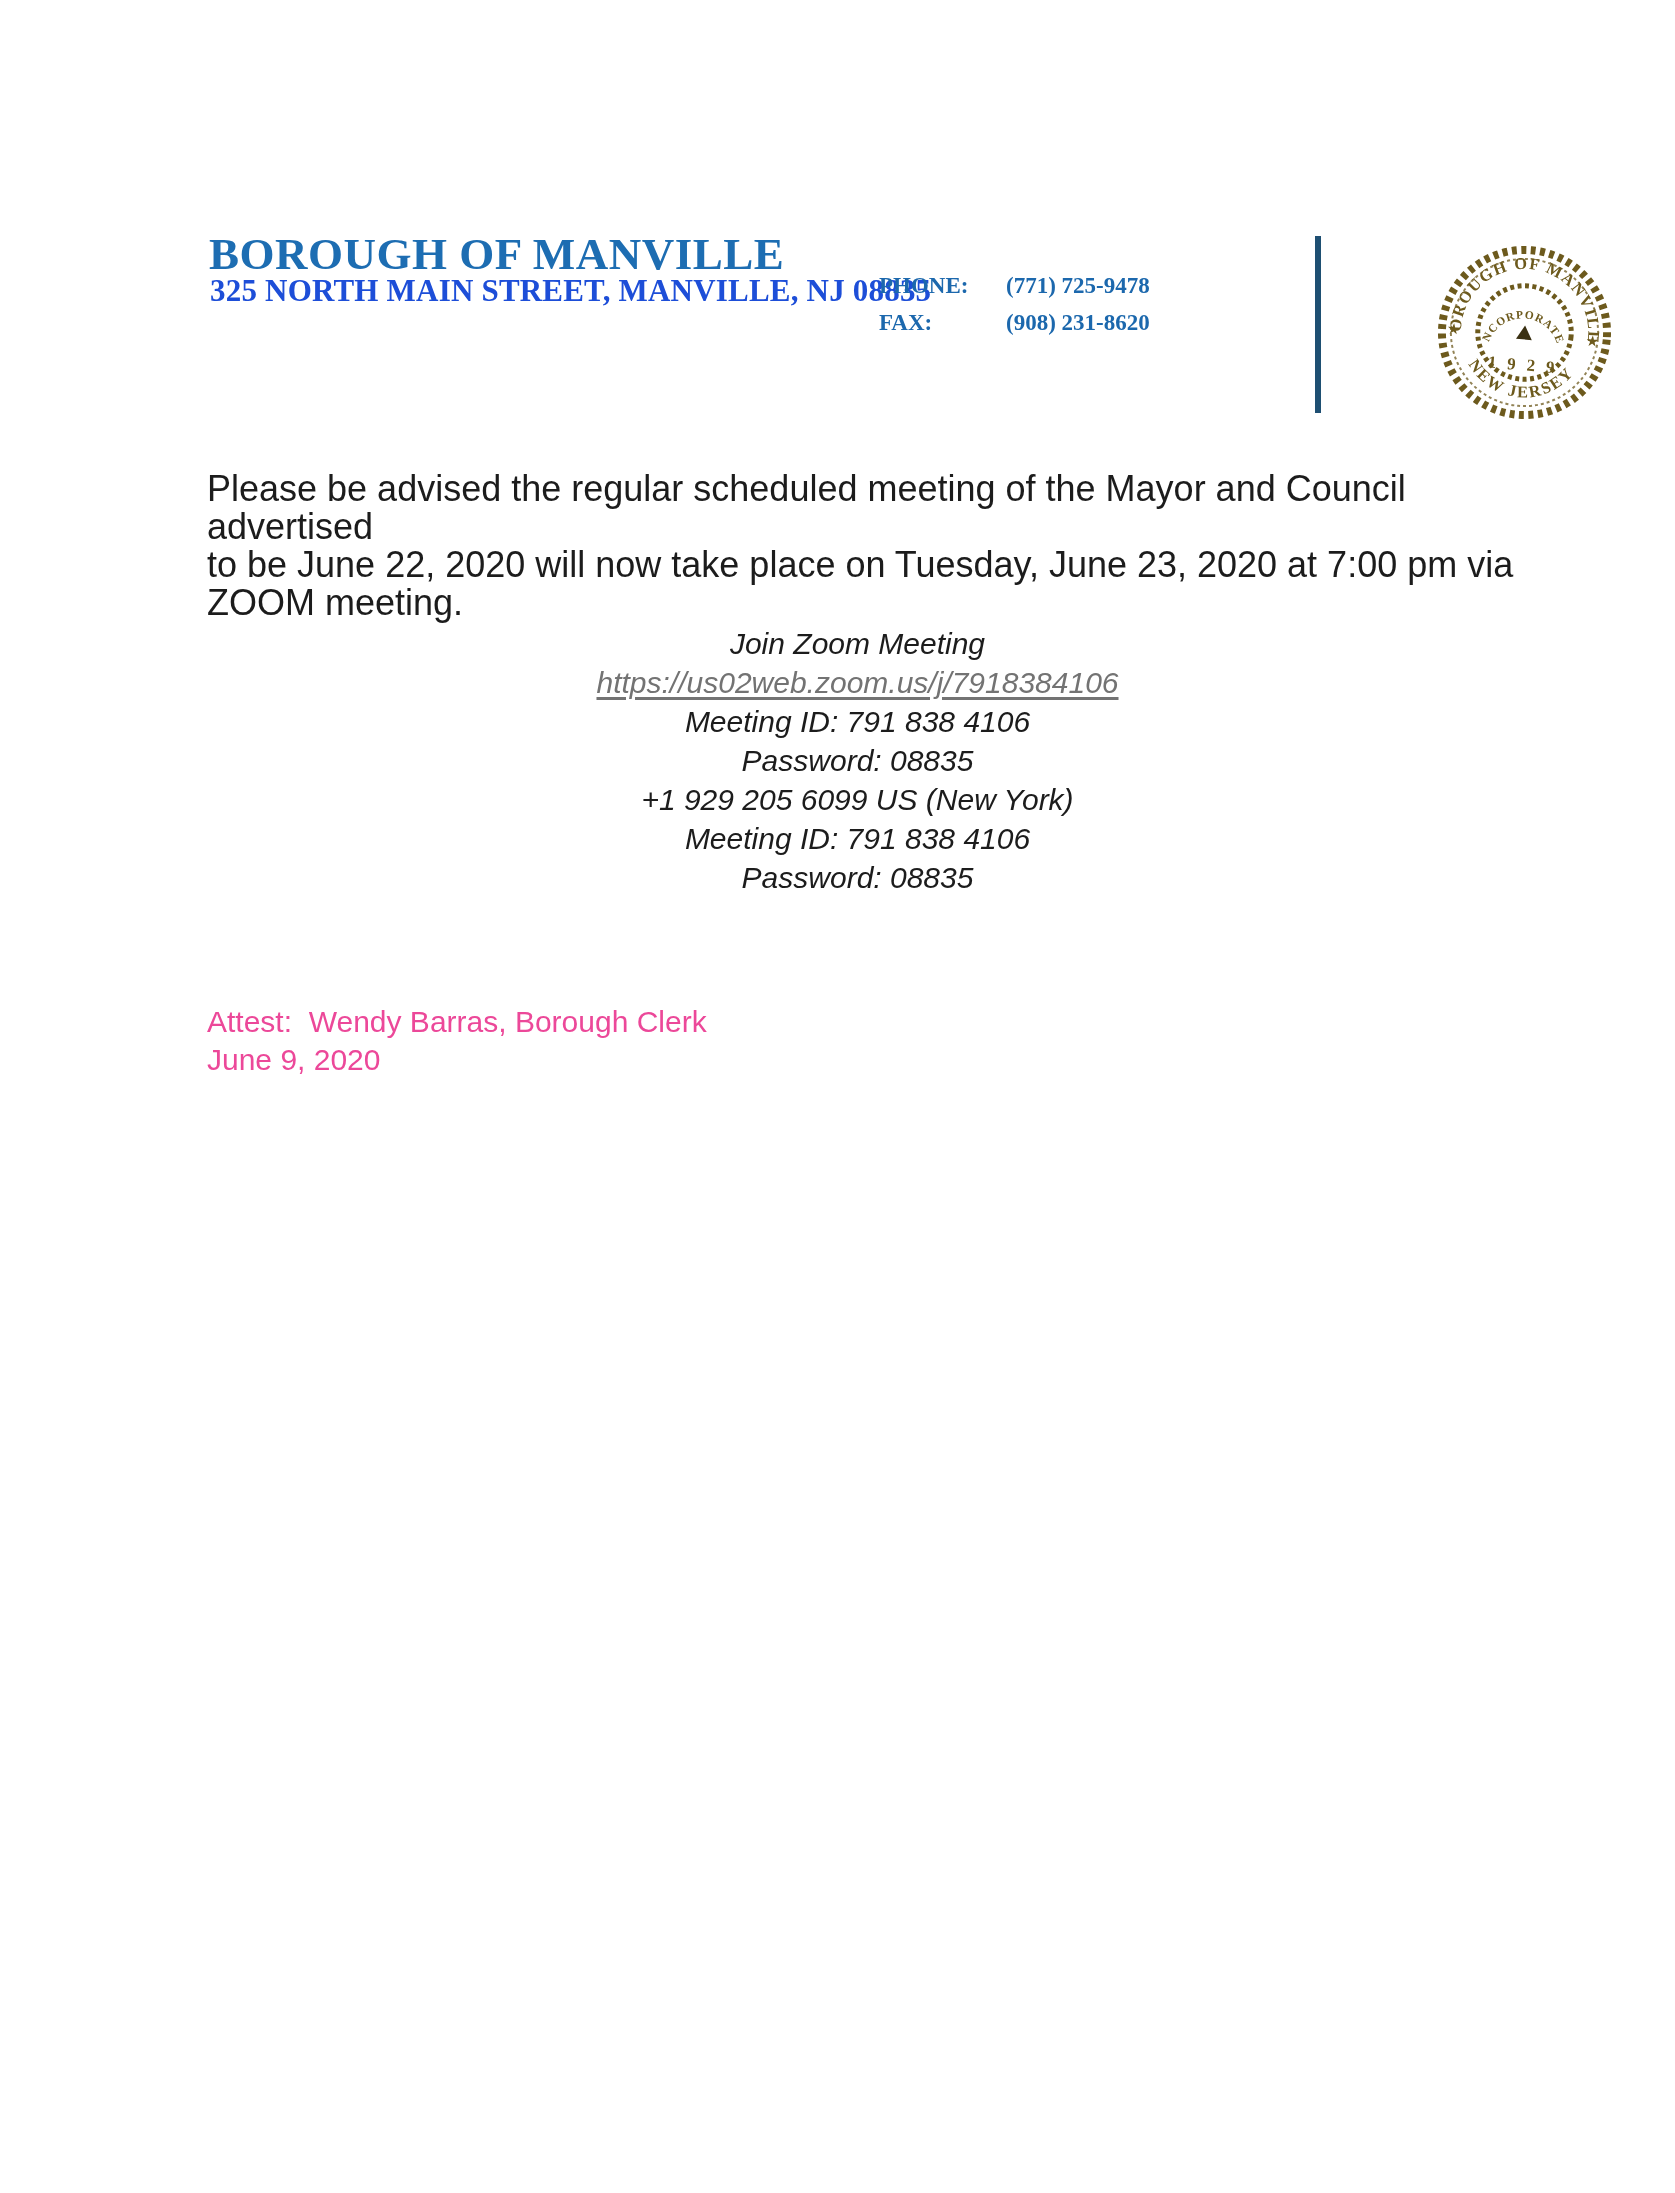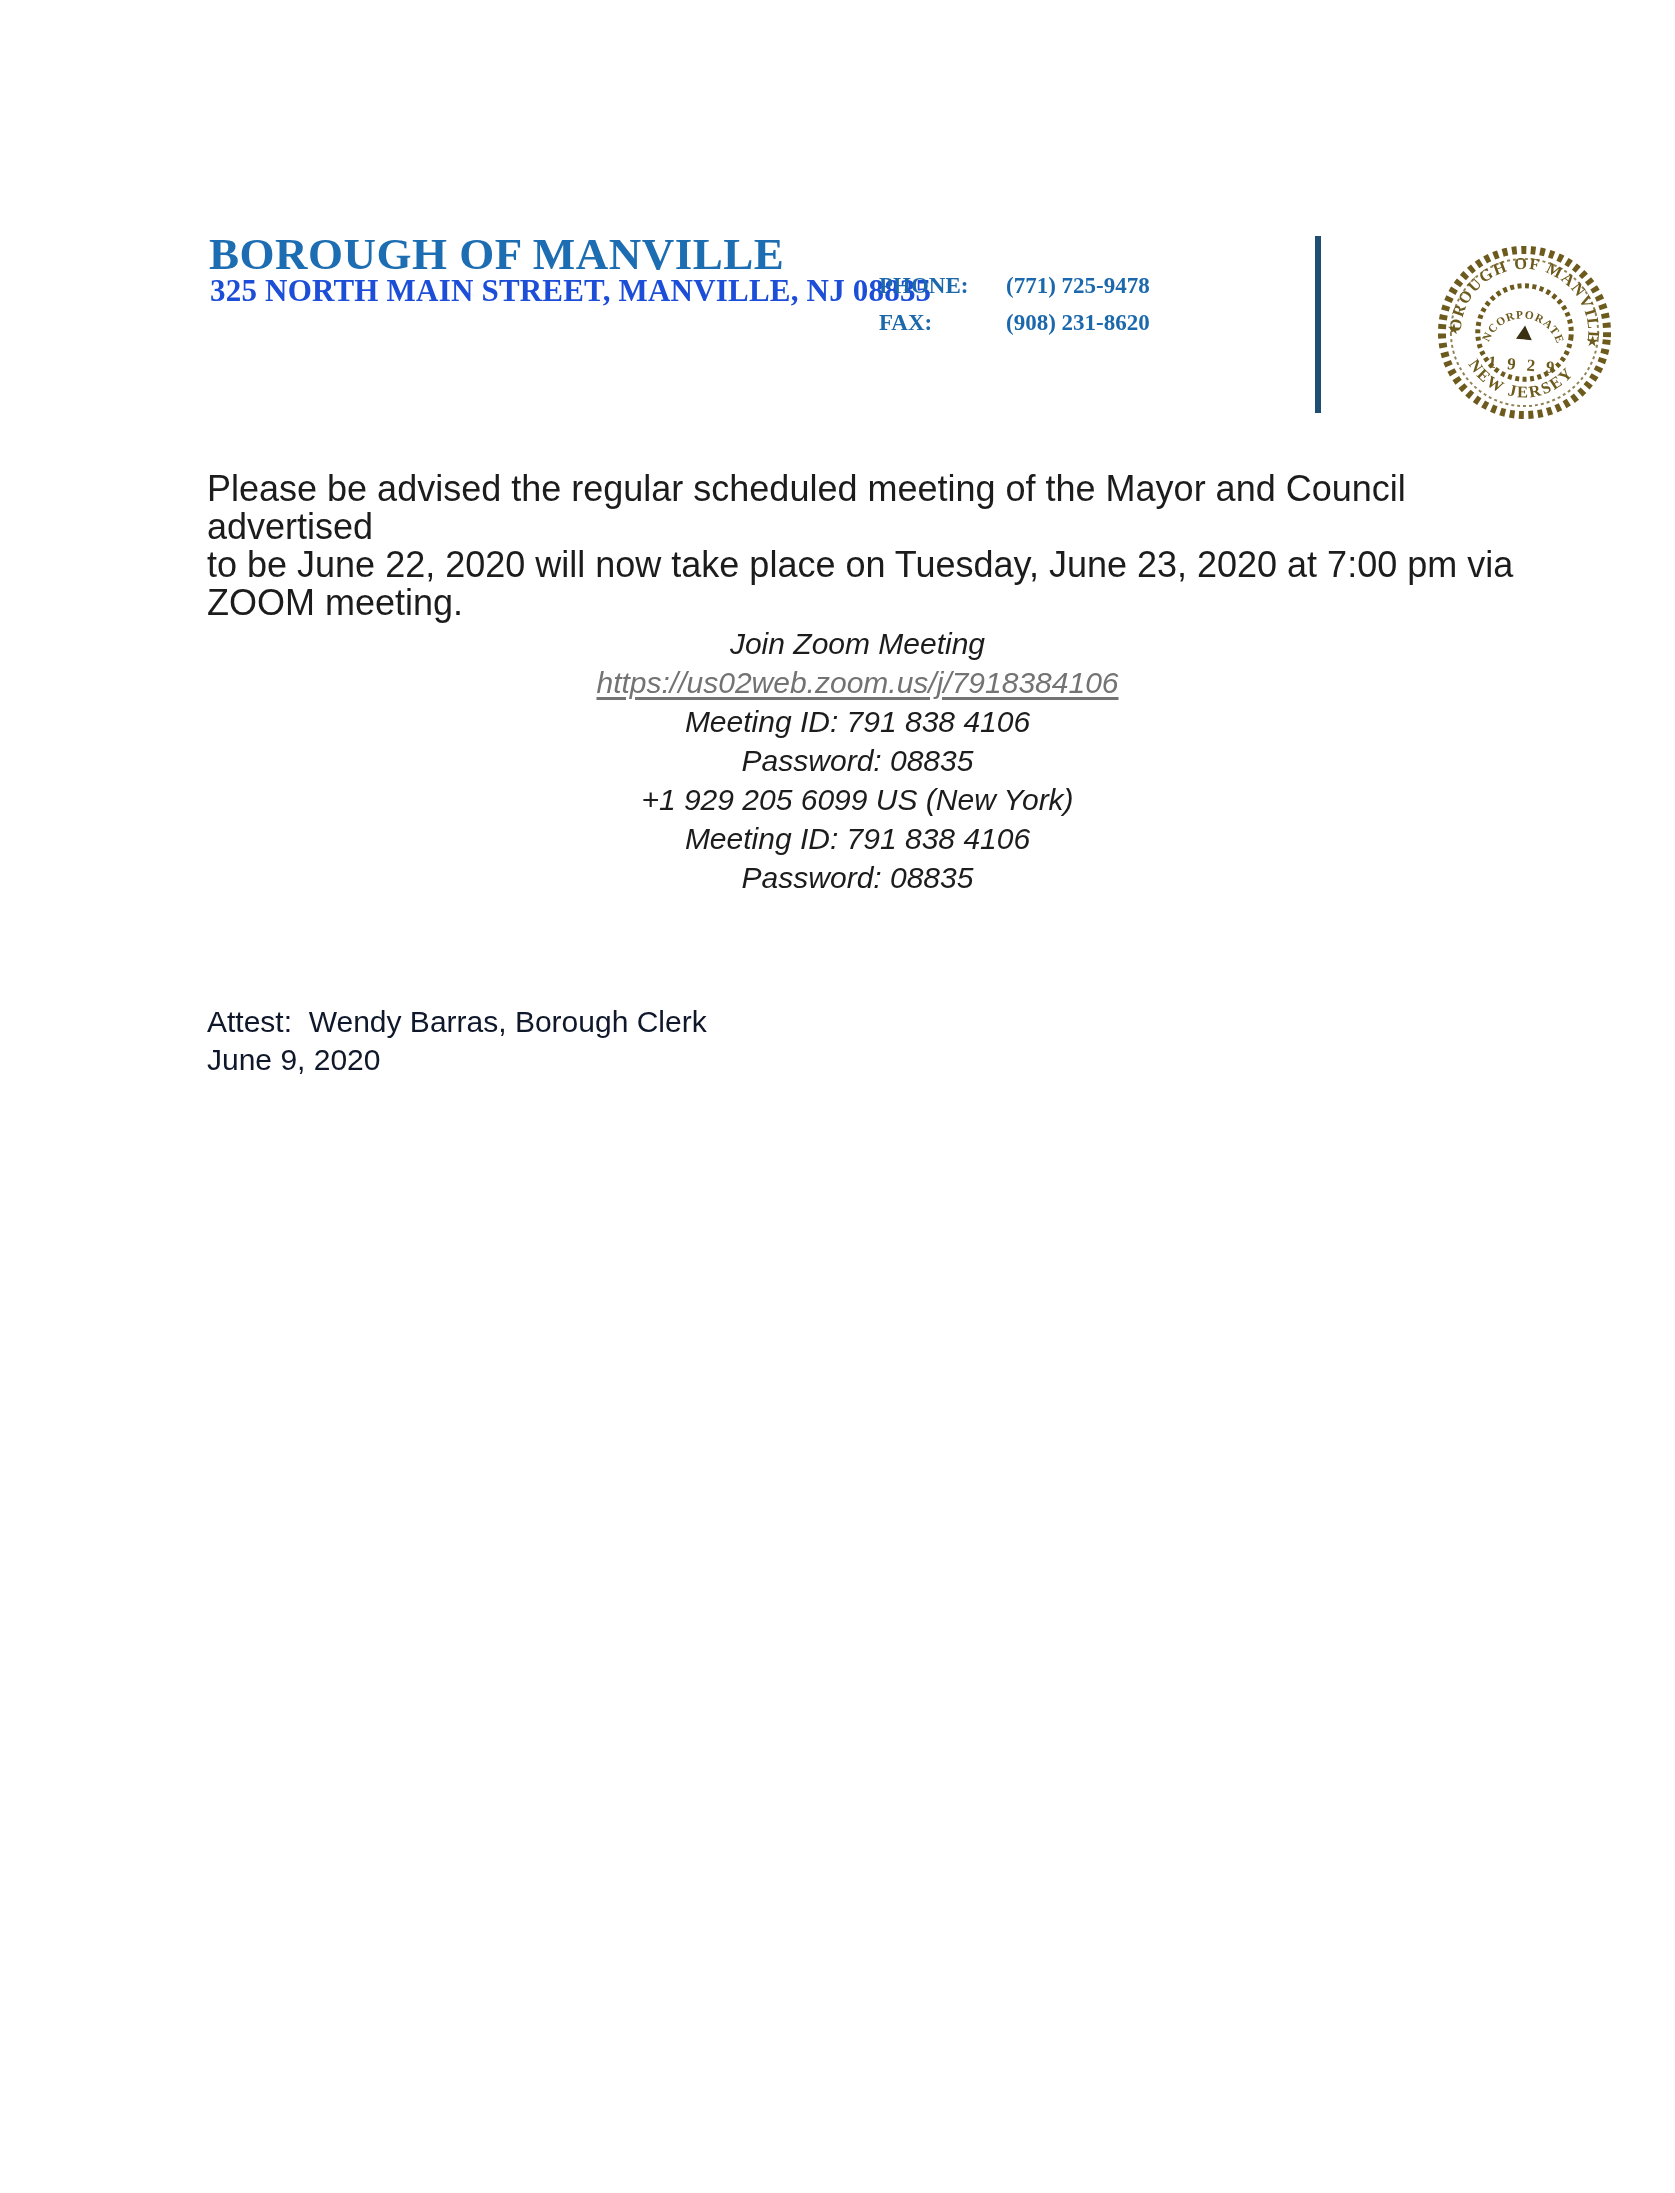--- a/index.html
+++ b/index.html
@@ -57,21 +57,21 @@
     font-style:italic;
   }
   .meeting-link{
     color:#737373;
     text-decoration:underline;
     text-decoration-thickness:3px;
     text-underline-offset:4px;
   }
   .closing-block{
     position:absolute;left:207px;top:1003px;
-    font-size:30px;line-height:38px;color:#0f172a;
+    font-size:30px;line-height:38px;color:#ec4899;
   }
   .closing-line{white-space:pre-wrap;}
   .seal-text{
     font-family:"Liberation Serif", serif;
     font-weight:bold;
     fill:#6d5a1d;
   }
 </style>
 </head>
 <body>

